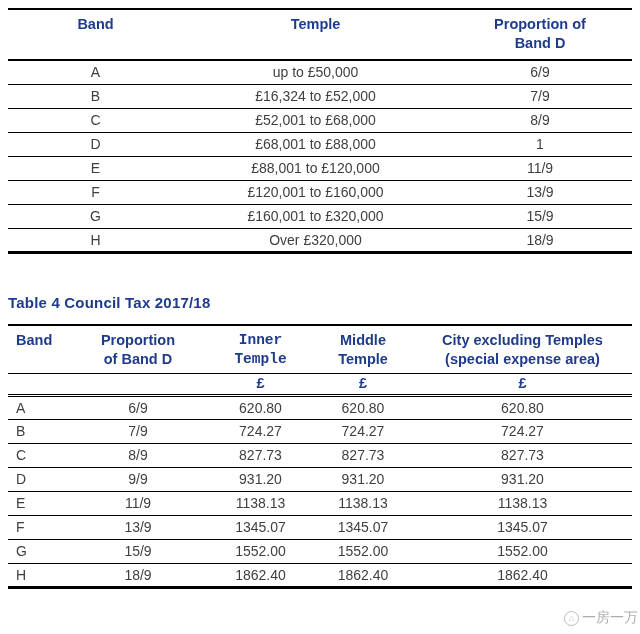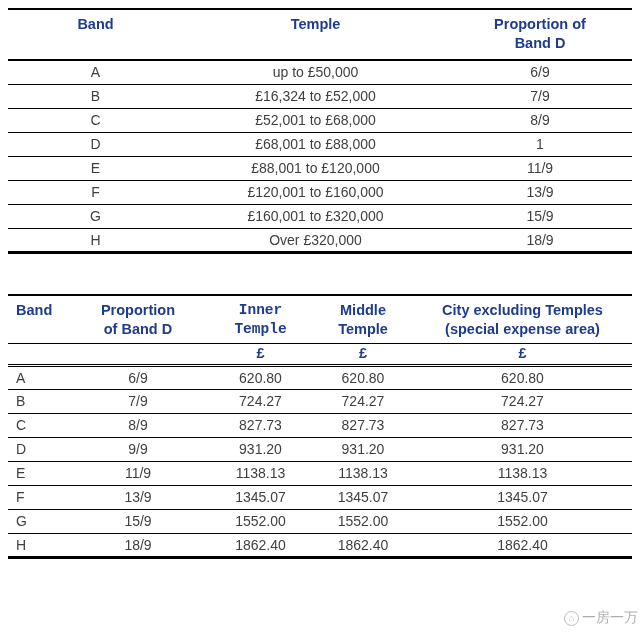--- a/index.html
+++ b/index.html
@@ -167,20 +167,21 @@
         <tr>
           <td>H</td>
           <td>Over £320,000</td>
           <td>18/9</td>
         </tr>
       </tbody>
   </table>
 
   <div class="t1-spacer"></div>
 
+  <div class="doc-title">Table 4 Council Tax 2017/18</div>
 
   <table class="t2">
     <thead>
       <tr>
         <th class="c1 col-band">Band</th>
         <th class="c2">Proportion
 of Band D</th>
         <th class="c3">Inner
 Temple</th>
         <th class="c4">Middle

